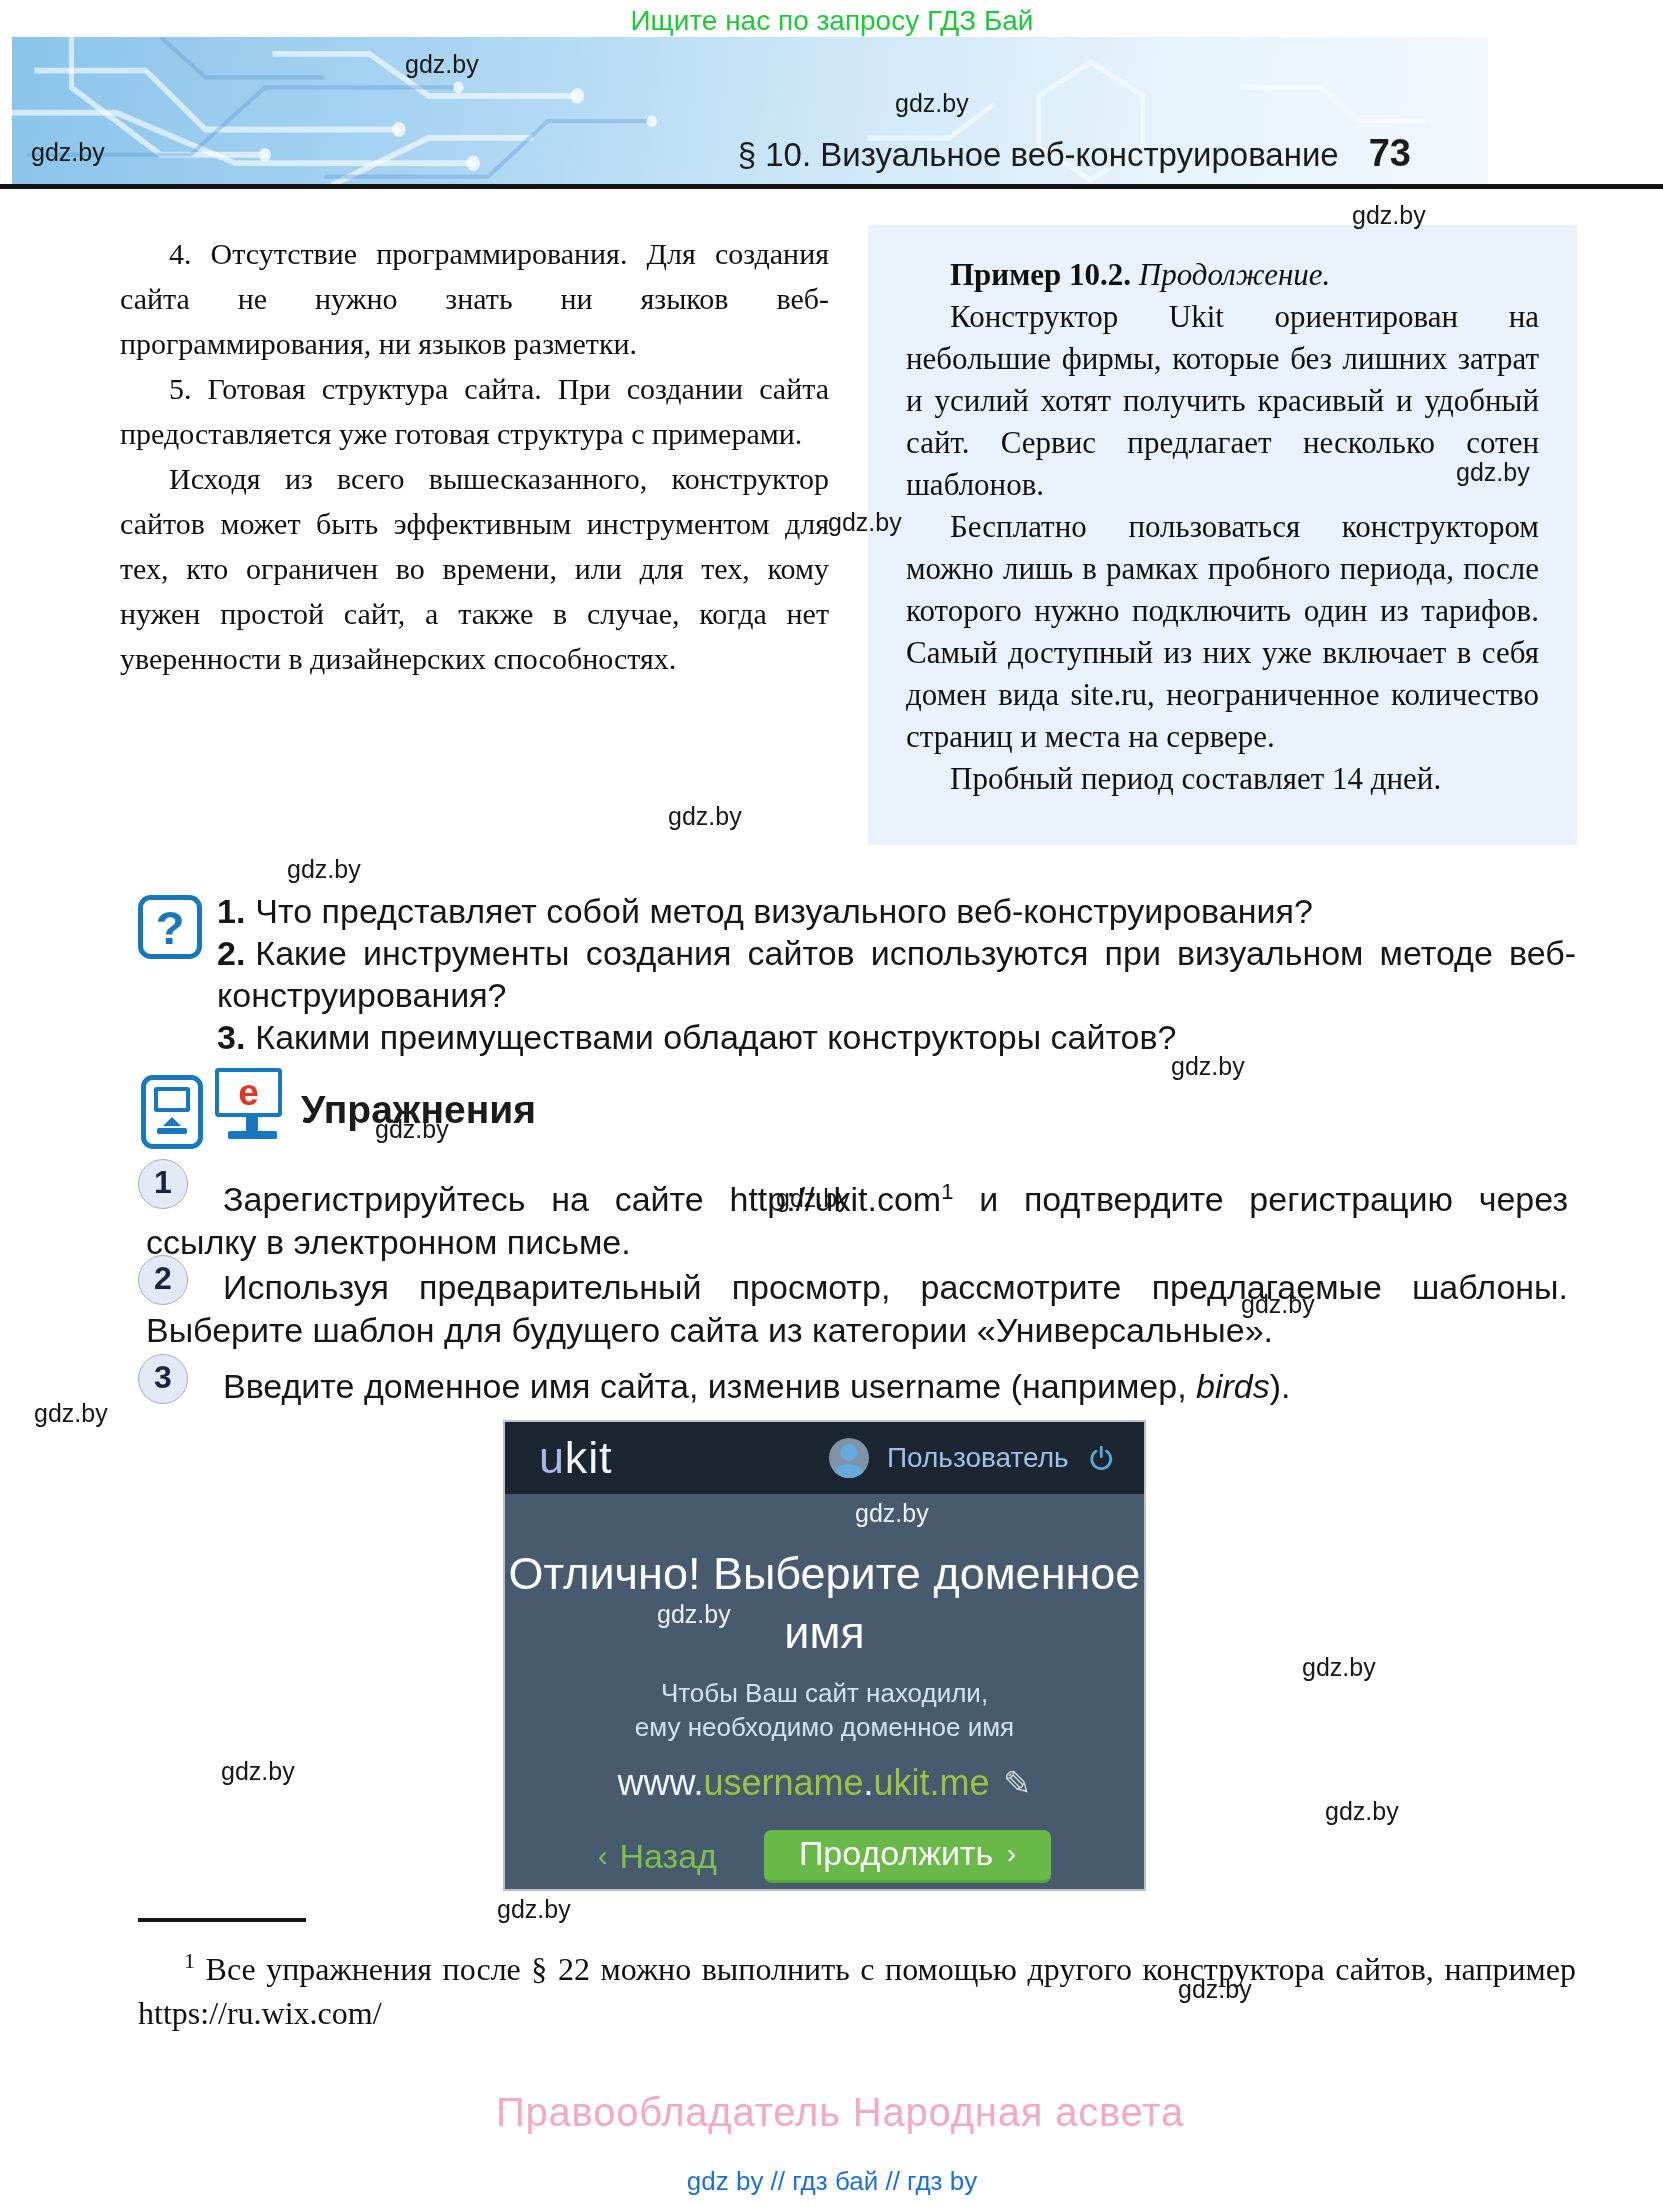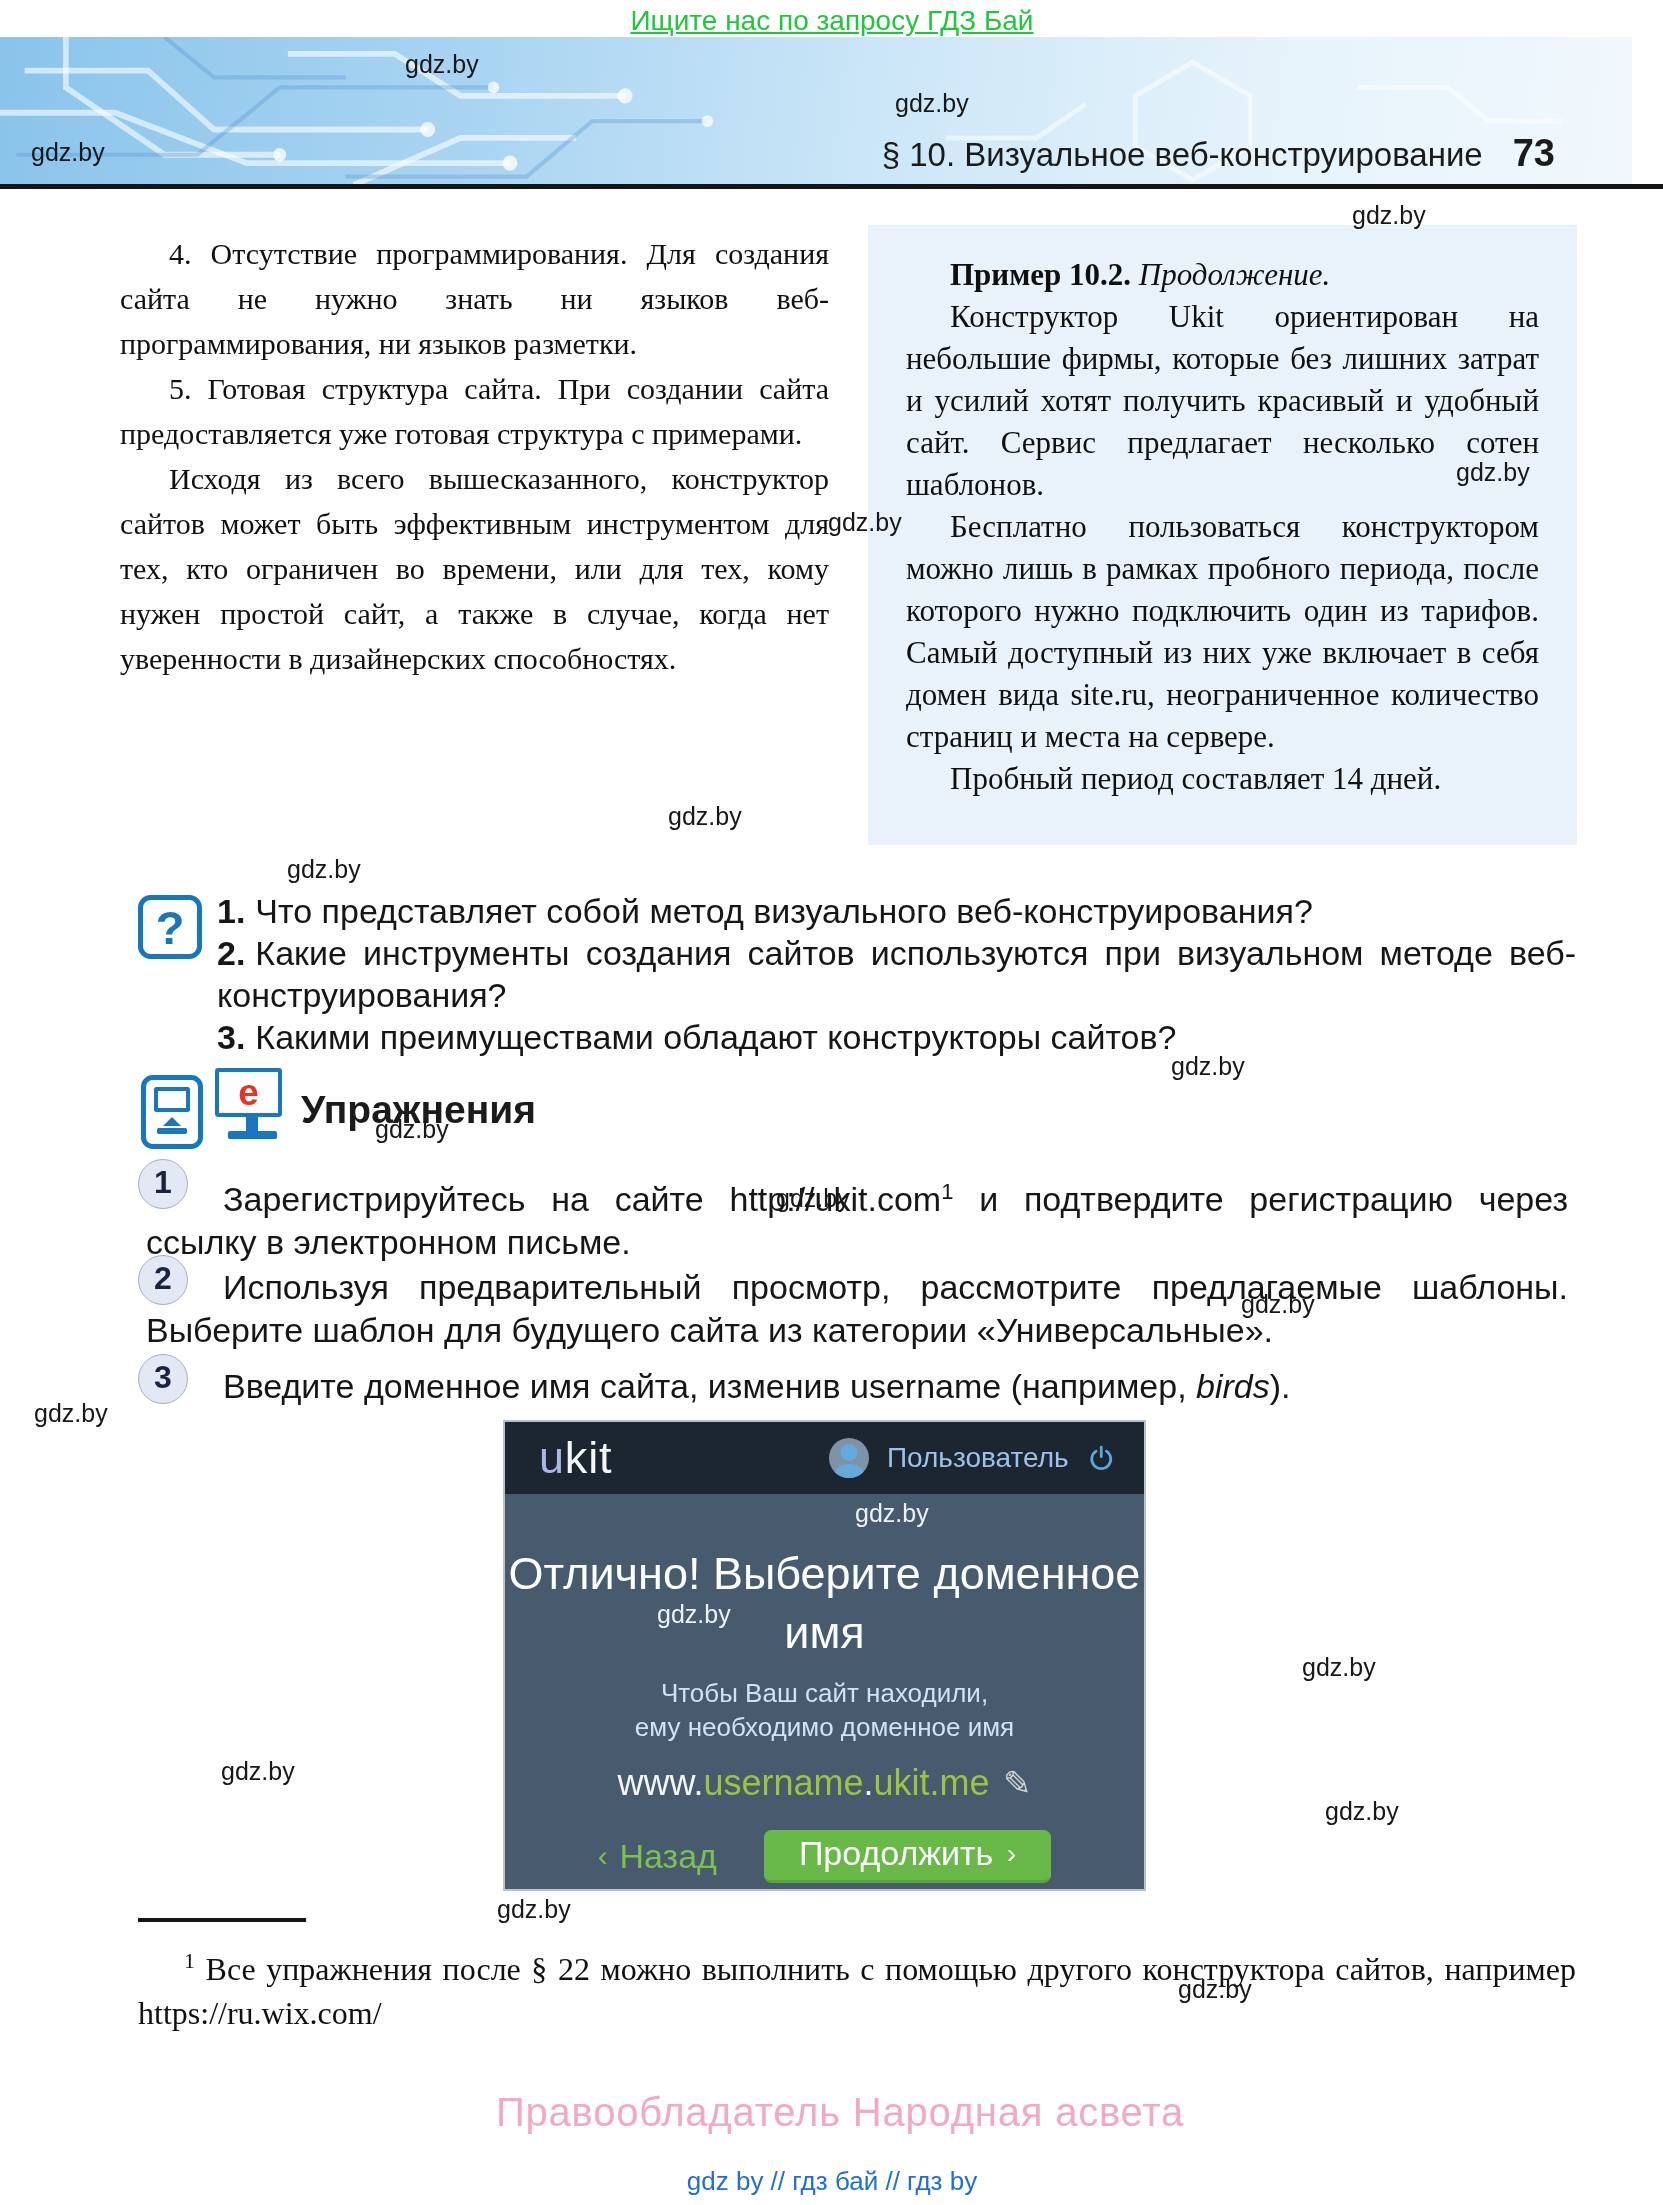--- a/index.html
+++ b/index.html
@@ -5,24 +5,24 @@
   html,body{margin:0;padding:0;background:#ffffff;}
   #page{position:relative;width:1664px;height:2205px;background:#ffffff;overflow:hidden;
         font-family:"Liberation Sans",sans-serif;color:#161616;}
 
   
   .wm{position:absolute;font:400 25px "Liberation Sans",sans-serif;color:#181818;white-space:nowrap;z-index:30;}
   .wm-light{color:#edf1f5;}
 
   
   #promo{position:absolute;top:5px;left:0;width:100%;text-align:center;
-         font-size:28px;font-weight:500;color:#1dc93b;text-decoration:underline;}
-
-  
-  #banner{position:absolute;top:37px;left:0;width:1632px;height:148px;
+         font-size:28px;font-weight:500;color:#1dc93b;}
+
+  
+  #banner{position:absolute;top:37px;left:12px;width:1476px;height:148px;
           background:linear-gradient(97deg,#8ac4eb 0%,#aad5f2 30%,#cde7f8 55%,#e6f3fb 78%,#f1f8fd 100%);}
   #banner svg{position:absolute;left:0;top:0;width:100%;height:100%;}
   #banner-title{position:absolute;right:77px;bottom:10px;display:flex;align-items:baseline;gap:30px;
                 font-size:33px;color:#1b1b1b;z-index:5;}
   #banner-title .num{font-size:38px;font-weight:700;}
   #rule{position:absolute;top:184px;left:0;width:100%;height:5px;background:#151515;}
 
   
   #left-col{position:absolute;top:231px;left:120px;width:709px;
             font-family:"Liberation Serif",serif;font-size:30px;line-height:45px;

